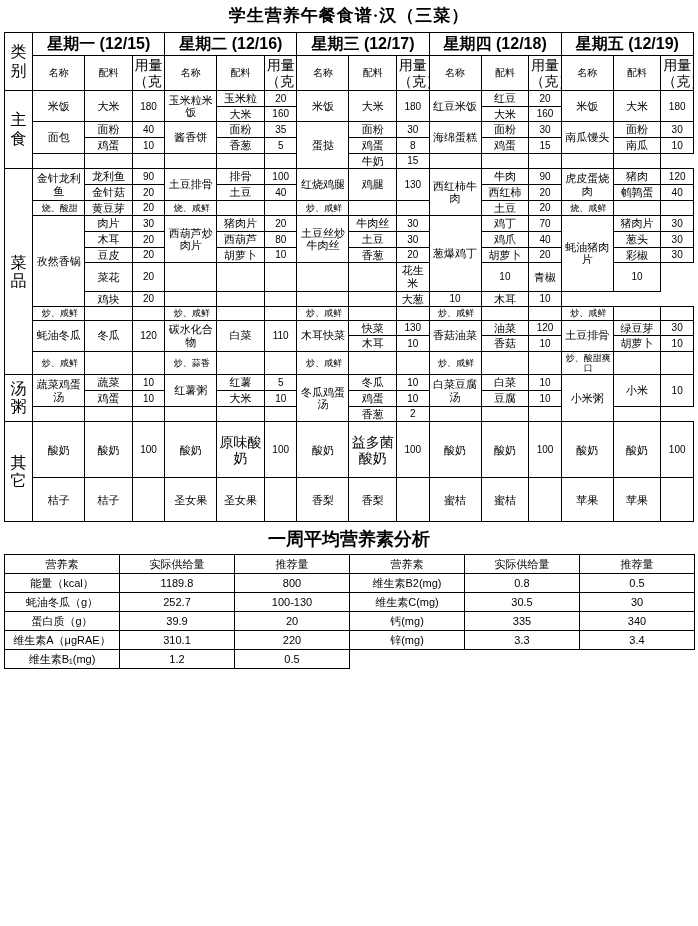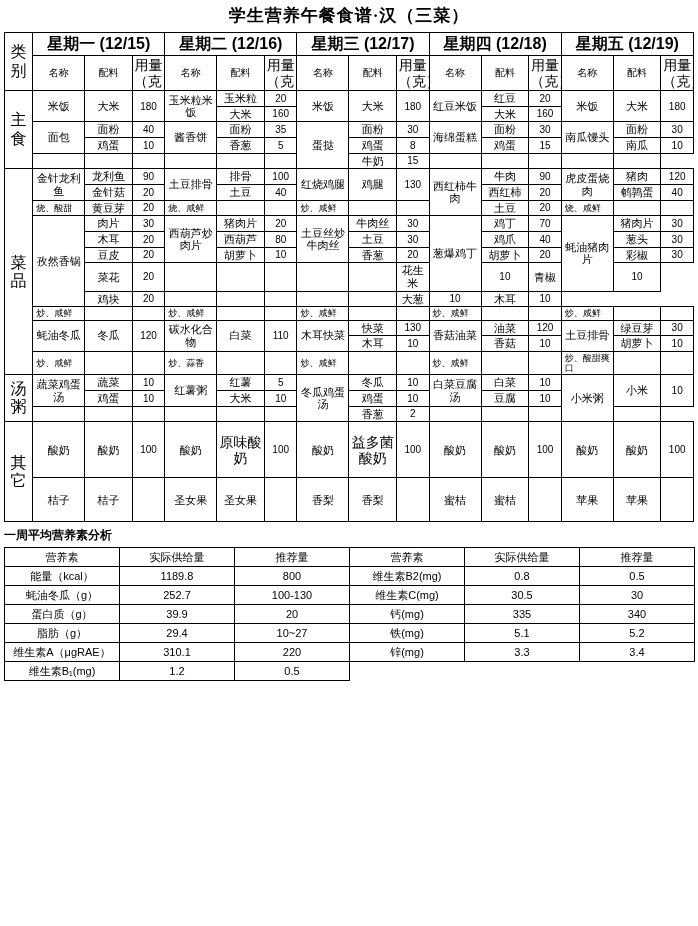--- a/index.html
+++ b/index.html
@@ -28,23 +28,23 @@
     font-size:11px;
     line-height:1.15;
     word-break:break-all;
     overflow:hidden;
   }
   .hdr-day{font-size:16px;font-weight:bold;height:20px;}
   .hdr-sub{font-size:10px;height:20px;}
   .cat{font-size:16px;width:26px;}
   .qty{font-size:10px;}
   .small{font-size:14px;}
-  .tag{font-size:9px;text-align:left;padding-left:3px;}
+  .tag{font-size:9px;text-align:center;padding-left:3px;}
   .nutr-title{
-    font-size:12px;font-weight:bold;
+    text-align:center;font-size:18px;font-weight:bold;
     padding:5px 0 3px 0;
     font-family:"Liberation Serif","DejaVu Serif",serif;
   }
   table.nutr{width:690px;}
   table.nutr td{height:16px;font-size:11px;}
   .blank{border:1px solid #000;}
   .noborder{border:none;}
 </style>
 </head>
 <body>
@@ -500,28 +500,20 @@
       </tr>
       <tr>
         <td>蛋白质（g）</td>
         <td>39.9</td>
         <td>20</td>
         <td>钙(mg)</td>
         <td>335</td>
         <td>340</td>
       </tr>
       <tr>
-        <td>脂肪（g）</td>
-        <td>29.4</td>
-        <td>10~27</td>
-        <td>铁(mg)</td>
-        <td>5.1</td>
-        <td>5.2</td>
-      </tr>
-      <tr>
         <td>维生素A（μgRAE）</td>
         <td>310.1</td>
         <td>220</td>
         <td>锌(mg)</td>
         <td>3.3</td>
         <td>3.4</td>
       </tr>
       <tr>
         <td>维生素B₁(mg)</td>
         <td>1.2</td>

